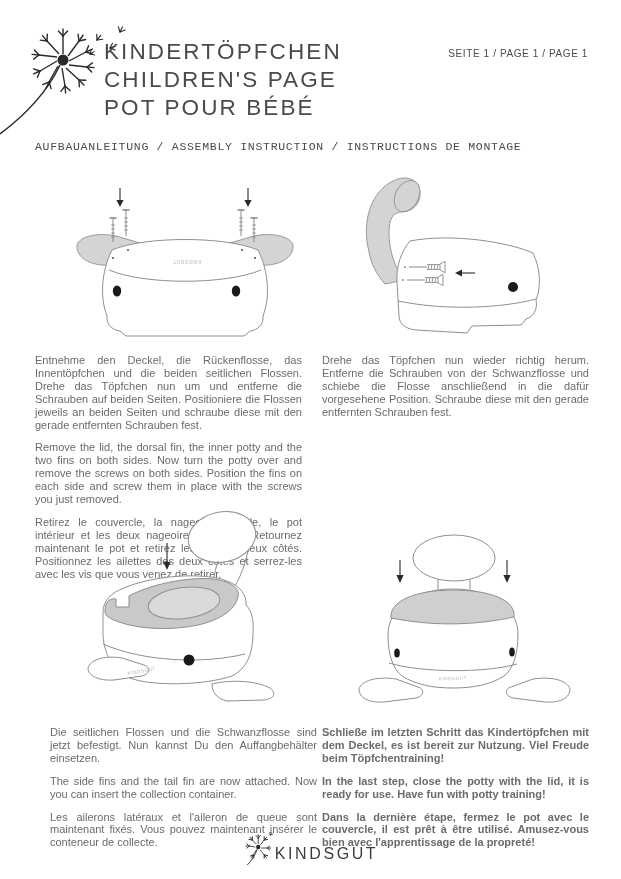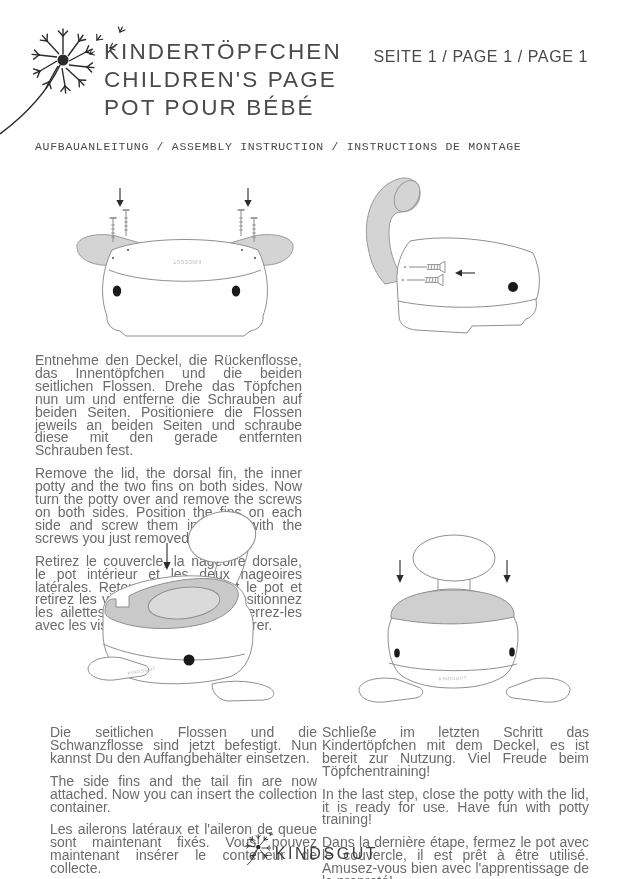--- a/index.html
+++ b/index.html
@@ -4,27 +4,27 @@
 <style>
   html,body{margin:0;padding:0;background:#e9e9e9;}
   .page{
     position:relative;width:621px;height:879px;margin:0 auto;background:#ffffff;
     font-family:"Liberation Sans", sans-serif;overflow:hidden;color:#4a4a4a;
   }
   
   .logo-svg{position:absolute;left:0;top:18px;}
   .title{position:absolute;left:104px;top:38px;font-size:22.5px;letter-spacing:2.1px;
     line-height:28px;font-weight:400;color:#4a4a4a;}
-  .page-label{position:absolute;right:33px;top:48px;font-size:16px;letter-spacing:0.6px;color:#4a4a4a;}
+  .page-label{position:absolute;right:33px;top:48px;font-size:10px;letter-spacing:0.6px;color:#4a4a4a;}
   .section-heading{position:absolute;left:35px;top:140px;font-size:11.5px;letter-spacing:0.7px;color:#4a4a4a;font-family:Liberation Mono, monospace;}
   
   .fig{position:absolute;}
   .fig svg{display:block;}
   
-  .tb{position:absolute;width:267px;font-size:14px;line-height:12.9px;color:#6b6b6b;
+  .tb{position:absolute;width:267px;font-size:11px;line-height:12.9px;color:#6b6b6b;
       text-align:justify;}
   .tb p{margin:0 0 10px 0;}
   .tb.row1 p.first{min-height:52px;}
   
   .footer-logo{position:absolute;left:50%;top:831px;transform:translateX(-50%);
     display:flex;align-items:flex-end;}
   .footer-brand{font-size:16px;letter-spacing:2.6px;color:#3d3d3d;padding-bottom:6px;}
   .wm{font-size:4.6px;fill:#b5b5b5;letter-spacing:0.6px;}
   .ln{stroke:#8f8f8f;fill:none;stroke-width:1;}
   .blk{stroke:#2a2a2a;stroke-width:1.1;fill:none;}
@@ -191,20 +191,21 @@
       </g>
     </svg>
   </div>
 
   <div class="tb row1" style="left:35px;top:354px;">
     <p class="first" lang="de">Entnehme den Deckel, die Rückenflosse, das Innentöpfchen und die beiden seitlichen Flossen. Drehe das Töpfchen nun um und entferne die Schrauben auf beiden Seiten. Positioniere die Flossen jeweils an beiden Seiten und schraube diese mit den gerade entfernten Schrauben fest.</p>
     <p lang="en">Remove the lid, the dorsal fin, the inner potty and the two fins on both sides. Now turn the potty over and remove the screws on both sides. Position the fins on each side and screw them in place with the screws you just removed.</p>
     <p lang="fr">Retirez le couvercle, la nageoire dorsale, le pot intérieur et les deux nageoires latérales. Retournez maintenant le pot et retirez les vis des deux côtés. Positionnez les ailettes des deux côtés et serrez-les avec les vis que vous venez de retirer.</p>
   </div>
   <div class="tb row1" style="left:322px;top:354px;">
+    <p class="first" lang="de">Drehe das Töpfchen nun wieder richtig herum. Entferne die Schrauben von der Schwanzflosse und schiebe die Flosse anschließend in die dafür vorgesehene Position. Schraube diese mit den gerade entfernten Schrauben fest.</p>
   </div>
 
   <div class="fig" style="left:72px;top:503px;">
     <svg width="220" height="220" viewBox="0 0 220 220">
 
       <ellipse cx="150" cy="34" rx="34" ry="25" transform="rotate(-12 150 34)" fill="#ffffff" stroke="#8f8f8f"></ellipse>
       <path class="ln" d="M146,58 C142,70 141,80 142,90"></path>
       <path class="ln" d="M176,48 C172,66 166,80 157,92"></path>
 
       <path d="M31,110 C31,97 39,90 52,85 C82,72 132,69 155,78 C168,83 175,92 174,102 C180,108 182,118 181,130 C181,152 174,166 160,173 C130,183 78,183 58,175 C42,168 32,152 31,132 Z" fill="#ffffff" stroke="#8f8f8f"></path>
@@ -252,21 +253,21 @@
         <polygon points="151.4,72 158.6,72 155,80" fill="#2a2a2a"></polygon>
       </g>
     </svg>
   </div>
 
   <div class="tb" style="left:50px;top:726px;">
     <p lang="de">Die seitlichen Flossen und die Schwanzflosse sind jetzt befestigt. Nun kannst Du den Auffangbehälter einsetzen.</p>
     <p lang="en">The side fins and the tail fin are now attached. Now you can insert the collection container.</p>
     <p lang="fr">Les ailerons latéraux et l'aileron de queue sont maintenant fixés. Vous pouvez maintenant insérer le conteneur de collecte.</p>
   </div>
-  <div class="tb" style="left:322px;top:726px;">
+  <div class="tb" style="left:322px;top:726px;font-weight:bold;">
     <p lang="de">Schließe im letzten Schritt das Kindertöpfchen mit dem Deckel, es ist bereit zur Nutzung. Viel Freude beim Töpfchentraining!</p>
     <p lang="en">In the last step, close the potty with the lid, it is ready for use. Have fun with potty training!</p>
     <p lang="fr">Dans la dernière étape, fermez le pot avec le couvercle, il est prêt à être utilisé. Amusez-vous bien avec l'apprentissage de la propreté!</p>
   </div>
 
   <div class="footer-logo">
     <svg width="32" height="38" viewBox="0 0 32 38">
       <defs>
         <g id="fk2" stroke="#2a2a2a" stroke-width="0.9" stroke-linecap="round">
           <line x1="0" y1="0" x2="0" y2="-3.4"></line>

